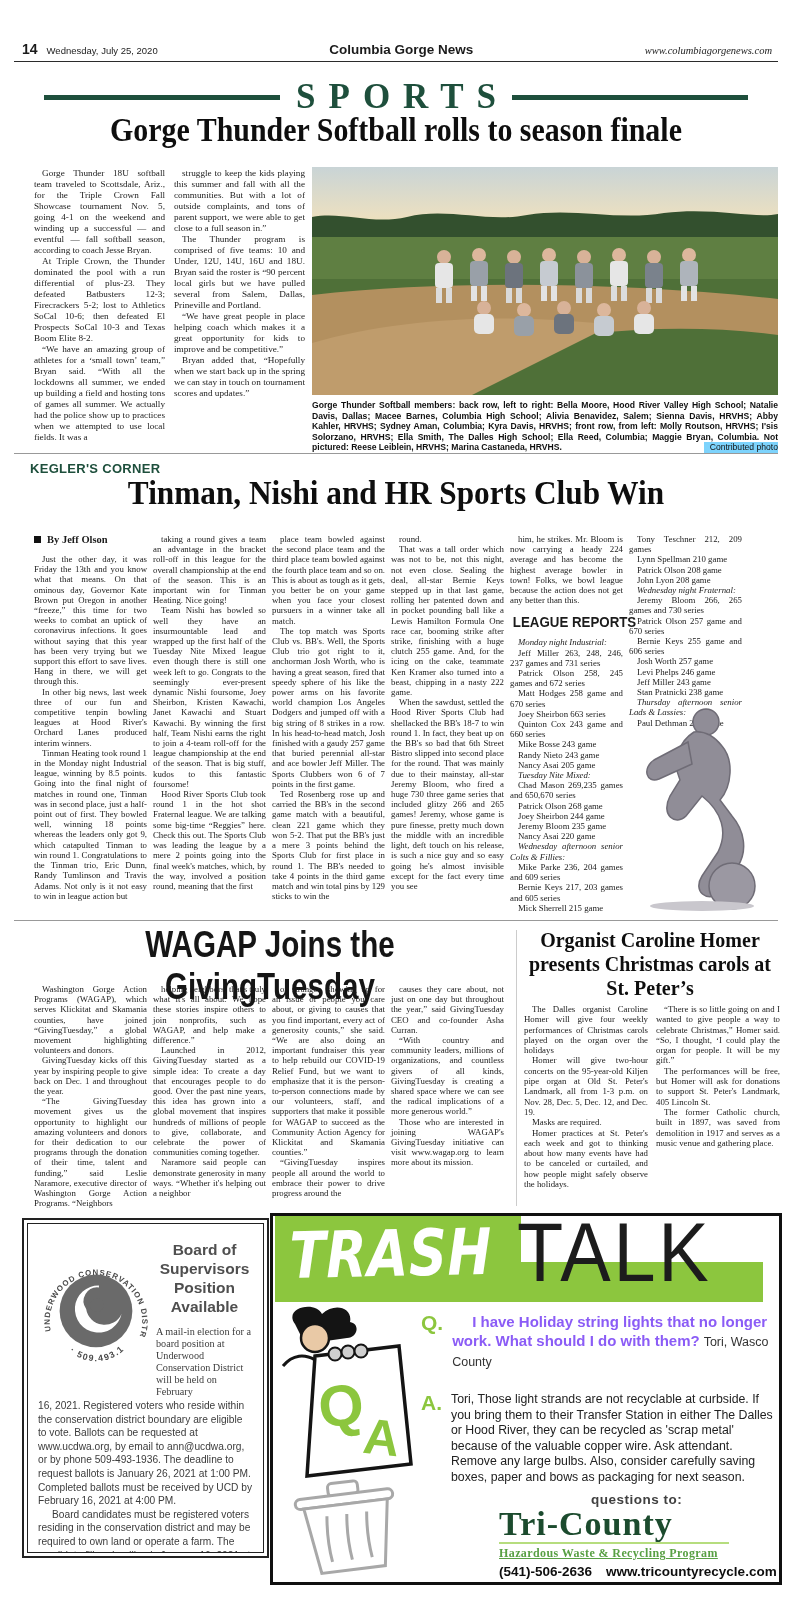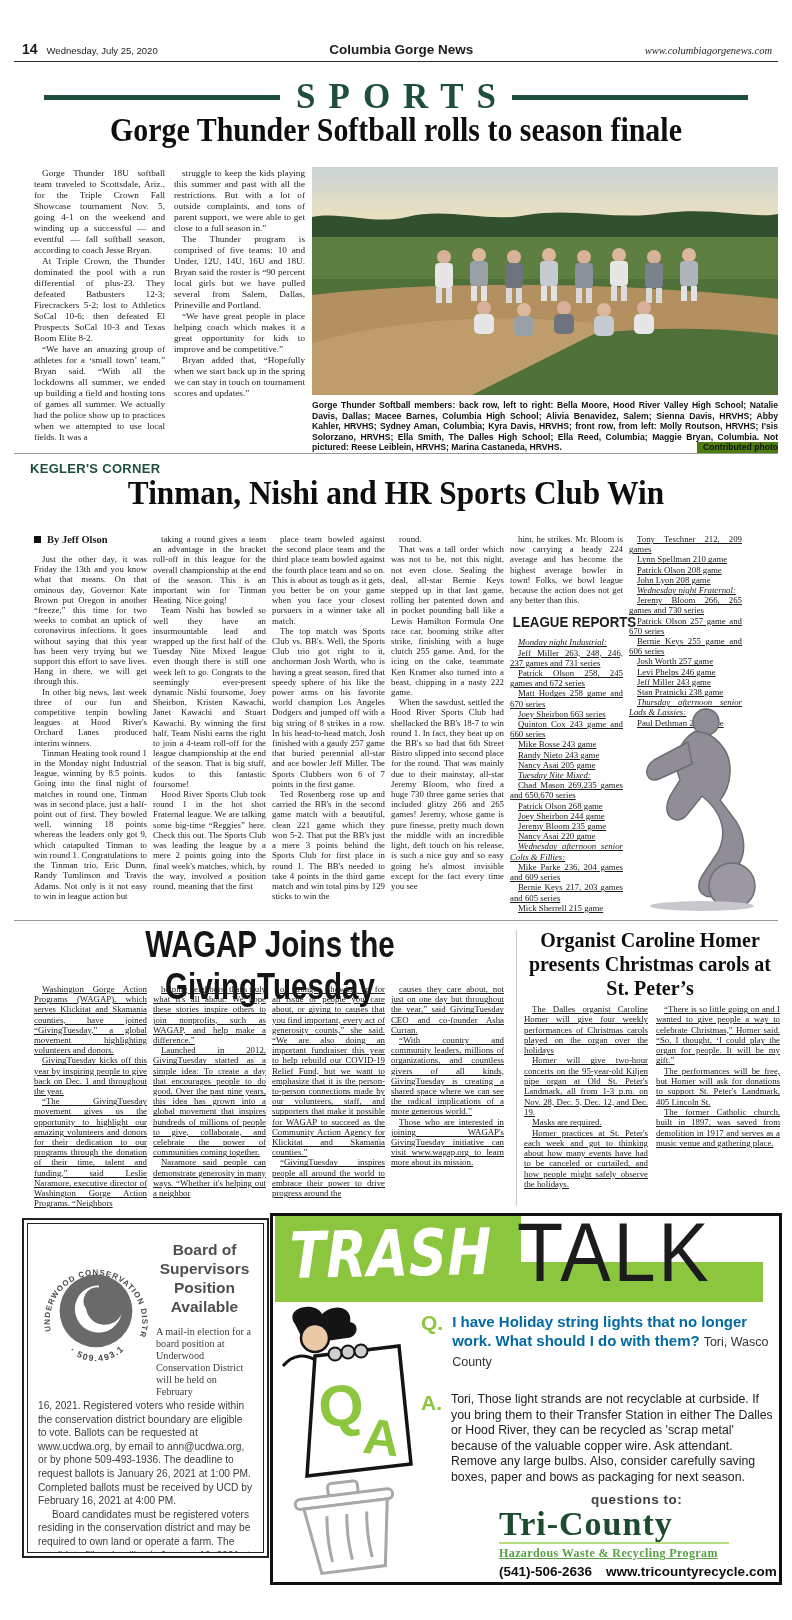--- a/index.html
+++ b/index.html
@@ -16,31 +16,31 @@
   .bar{height:5px;background:#1e4f3c;flex:0 0 236px;}
   .sports-title{font:bold 35px "Liberation Serif",serif;color:#1e4f3c;letter-spacing:13px;margin-right:-13px;}
   
   .sb-headline{position:absolute;top:110px;left:0;width:792px;margin:0;text-align:center;
                font:bold 34px/40px "Liberation Serif",serif;color:#0e0e0e;transform:scaleX(.88);}
   .col p{margin:0;text-indent:8px;}
   .sb-col{position:absolute;top:168px;width:131px;font:9.2px/11px "Liberation Serif",serif;text-align:justify;}
   .team-photo{position:absolute;left:312px;top:167px;width:466px;height:228px;}
   .team-photo svg{display:block;width:100%;height:100%;}
   .photo-caption{position:absolute;left:312px;top:400px;width:466px;font:bold 8.6px/10.6px "Liberation Sans",sans-serif;text-align:justify;color:#111;}
-  .credit{position:absolute;right:0;bottom:0;background:#4d7c0f;padding-left:6px;font-weight:bold;}
+  .credit{position:absolute;right:0;bottom:0;background:#7dd3fc;padding-left:6px;font-weight:normal;}
   .rule1{position:absolute;top:453px;left:14px;right:14px;border-top:1px solid #999;}
   
   .kicker{position:absolute;left:30px;top:461px;font:bold 13px "Liberation Sans",sans-serif;color:#1e4f3c;letter-spacing:.3px;}
   .kg-headline{position:absolute;top:474px;left:0;width:792px;margin:0;text-align:center;
                font:bold 34px/38px "Liberation Serif",serif;color:#0e0e0e;transform:scaleX(.92);}
   .kg-col{position:absolute;top:534px;width:113px;font:8.8px/10.2px "Liberation Serif",serif;text-align:justify;}
   .byline{font:bold 10.5px "Liberation Serif",serif;margin-bottom:9px;}
   .byline .sq{display:inline-block;width:7px;height:7px;background:#111;margin-right:6px;}
   .league-header{font:bold 14px/16px "Liberation Sans",sans-serif;text-align:center;margin:9px 0 7px;transform:scaleX(.95);white-space:nowrap;}
-  .kg-list p,.wg-col p,.org-col p{margin:0;text-indent:8px;text-decoration:underline;}
+  .kg-list p,.wg-col p,.org-col p{margin:0;text-indent:8px;}
   .lg{font-style:italic;}
   .bowler{position:absolute;left:632px;top:700px;width:130px;height:212px;}
   .rule2{position:absolute;top:920px;left:14px;right:14px;border-top:1px solid #999;}
   
   .wg-headline{position:absolute;left:24px;top:924px;width:492px;margin:0;text-align:center;
                font:bold 37px/42px "Liberation Sans",sans-serif;color:#151515;transform:scaleX(.8);}
   .wg-col{position:absolute;top:984px;width:113px;font:8.8px/10.2px "Liberation Serif",serif;text-align:justify;}
   .vdivider{position:absolute;left:516px;top:930px;height:276px;border-left:1px solid #ccc;}
   .org-headline{position:absolute;left:520px;top:928px;width:260px;margin:0;text-align:center;
                 font:bold 20px/24px "Liberation Serif",serif;color:#0e0e0e;}
@@ -63,21 +63,21 @@
               clip-path:polygon(2px 0,248px 0,248px 46px,490px 46px,490px 86px,2px 86px);}
   .trash-word{position:absolute;left:16px;top:0px;font:bold italic 64px/80px "DejaVu Sans",sans-serif;color:#fff;
               letter-spacing:1px;transform:scaleX(.82) rotate(-1deg);transform-origin:left top;}
   .talk-word{position:absolute;left:244px;top:-10px;font:400 84px/92px "Liberation Sans",sans-serif;color:#1c1c1c;
              letter-spacing:3px;transform:scaleX(.9);transform-origin:left top;}
   .qa-cartoon{position:absolute;left:4px;top:86px;width:150px;height:280px;}
   .q-row,.a-row{position:absolute;left:148px;display:flex;}
   .q-row{top:96px;width:358px;}
   .a-row{top:176px;width:360px;}
   .qa-label{font:bold 21px/21px "Liberation Sans",sans-serif;color:#8cc63e;margin-right:9px;flex:0 0 auto;}
-  .q-text{font:bold 15px/19px "Liberation Sans",sans-serif;color:#0369a1;}
+  .q-text{font:bold 15px/19px "Liberation Sans",sans-serif;color:#8b5cf6;margin-left:20px;}
   .qa-attr{font:12.5px/19px "Liberation Sans",sans-serif;color:#333;font-weight:normal;}
   .a-text{font:12.3px/15.6px "Liberation Sans",sans-serif;color:#222;}
   .brand-block{position:absolute;left:226px;top:276px;width:286px;}
   .questions{font:bold 13.5px "Liberation Sans",sans-serif;color:#404040;margin-left:92px;letter-spacing:.5px;}
   .brand{font:bold 34px/34px "Liberation Serif",serif;color:#1c4b2e;letter-spacing:1px;}
   .brand-rule{width:230px;height:2px;background:#b6dd7e;margin-top:1px;}
   .brand-sub{font:bold 12px "Liberation Serif",serif;color:#58a044;letter-spacing:.4px;margin-top:2px;text-decoration:underline;}
   .brand-phone{font:bold 13.5px "Liberation Sans",sans-serif;color:#0e0e0e;margin-top:3px;display:flex;gap:14px;}
 </style>
 </head>
@@ -101,21 +101,21 @@
     <span class="bar"></span>
   </div>
 
   <h1 class="sb-headline">Gorge Thunder Softball rolls to season finale</h1>
   <div class="col sb-col" style="left:34px">
       <p>Gorge Thunder 18U softball team traveled to Scottsdale, Ariz., for the Triple Crown Fall Showcase tournament Nov. 5, going 4-1 on the weekend and winding up a successful — and eventful — fall softball season, according to coach Jesse Bryan.</p>
       <p>At Triple Crown, the Thunder dominated the pool with a run differential of plus-23. They defeated Batbusters 12-3; Firecrackers 5-2; lost to Athletics SoCal 10-6; then defeated El Prospects SoCal 10-3 and Texas Boom Elite 8-2.</p>
       <p>“We have an amazing group of athletes for a ‘small town’ team,” Bryan said. “With all the lockdowns all summer, we ended up building a field and hosting tons of games all summer. We actually had the police show up to practices when we attempted to use local fields. It was a</p>
     </div>
   <div class="col sb-col" style="left:174px">
-      <p>struggle to keep the kids playing this summer and past with all the restrictions. But with a lot of outside complaints, and tons of parent support, we were able to get close to a full season in.”</p>
+      <p>struggle to keep the kids playing this summer and fall with all the communities. But with a lot of outside complaints, and tons of parent support, we were able to get close to a full season in.”</p>
       <p>The Thunder program is comprised of five teams: 10 and Under, 12U, 14U, 16U and 18U. Bryan said the roster is “90 percent local girls but we have pulled several from Salem, Dallas, Prineville and Portland.</p>
       <p>“We have great people in place helping coach which makes it a great opportunity for kids to improve and be competitive.”</p>
       <p>Bryan added that, “Hopefully when we start back up in the spring we can stay in touch on tournament scores and updates.”</p>
     </div>
 
   <div class="team-photo">
     <svg viewBox="0 0 466 228" preserveAspectRatio="none">
       <defs>
         <linearGradient id="sky" x1="0" y1="0" x2="0" y2="1">
           <stop offset="0" stop-color="#c9d4d6"></stop>

